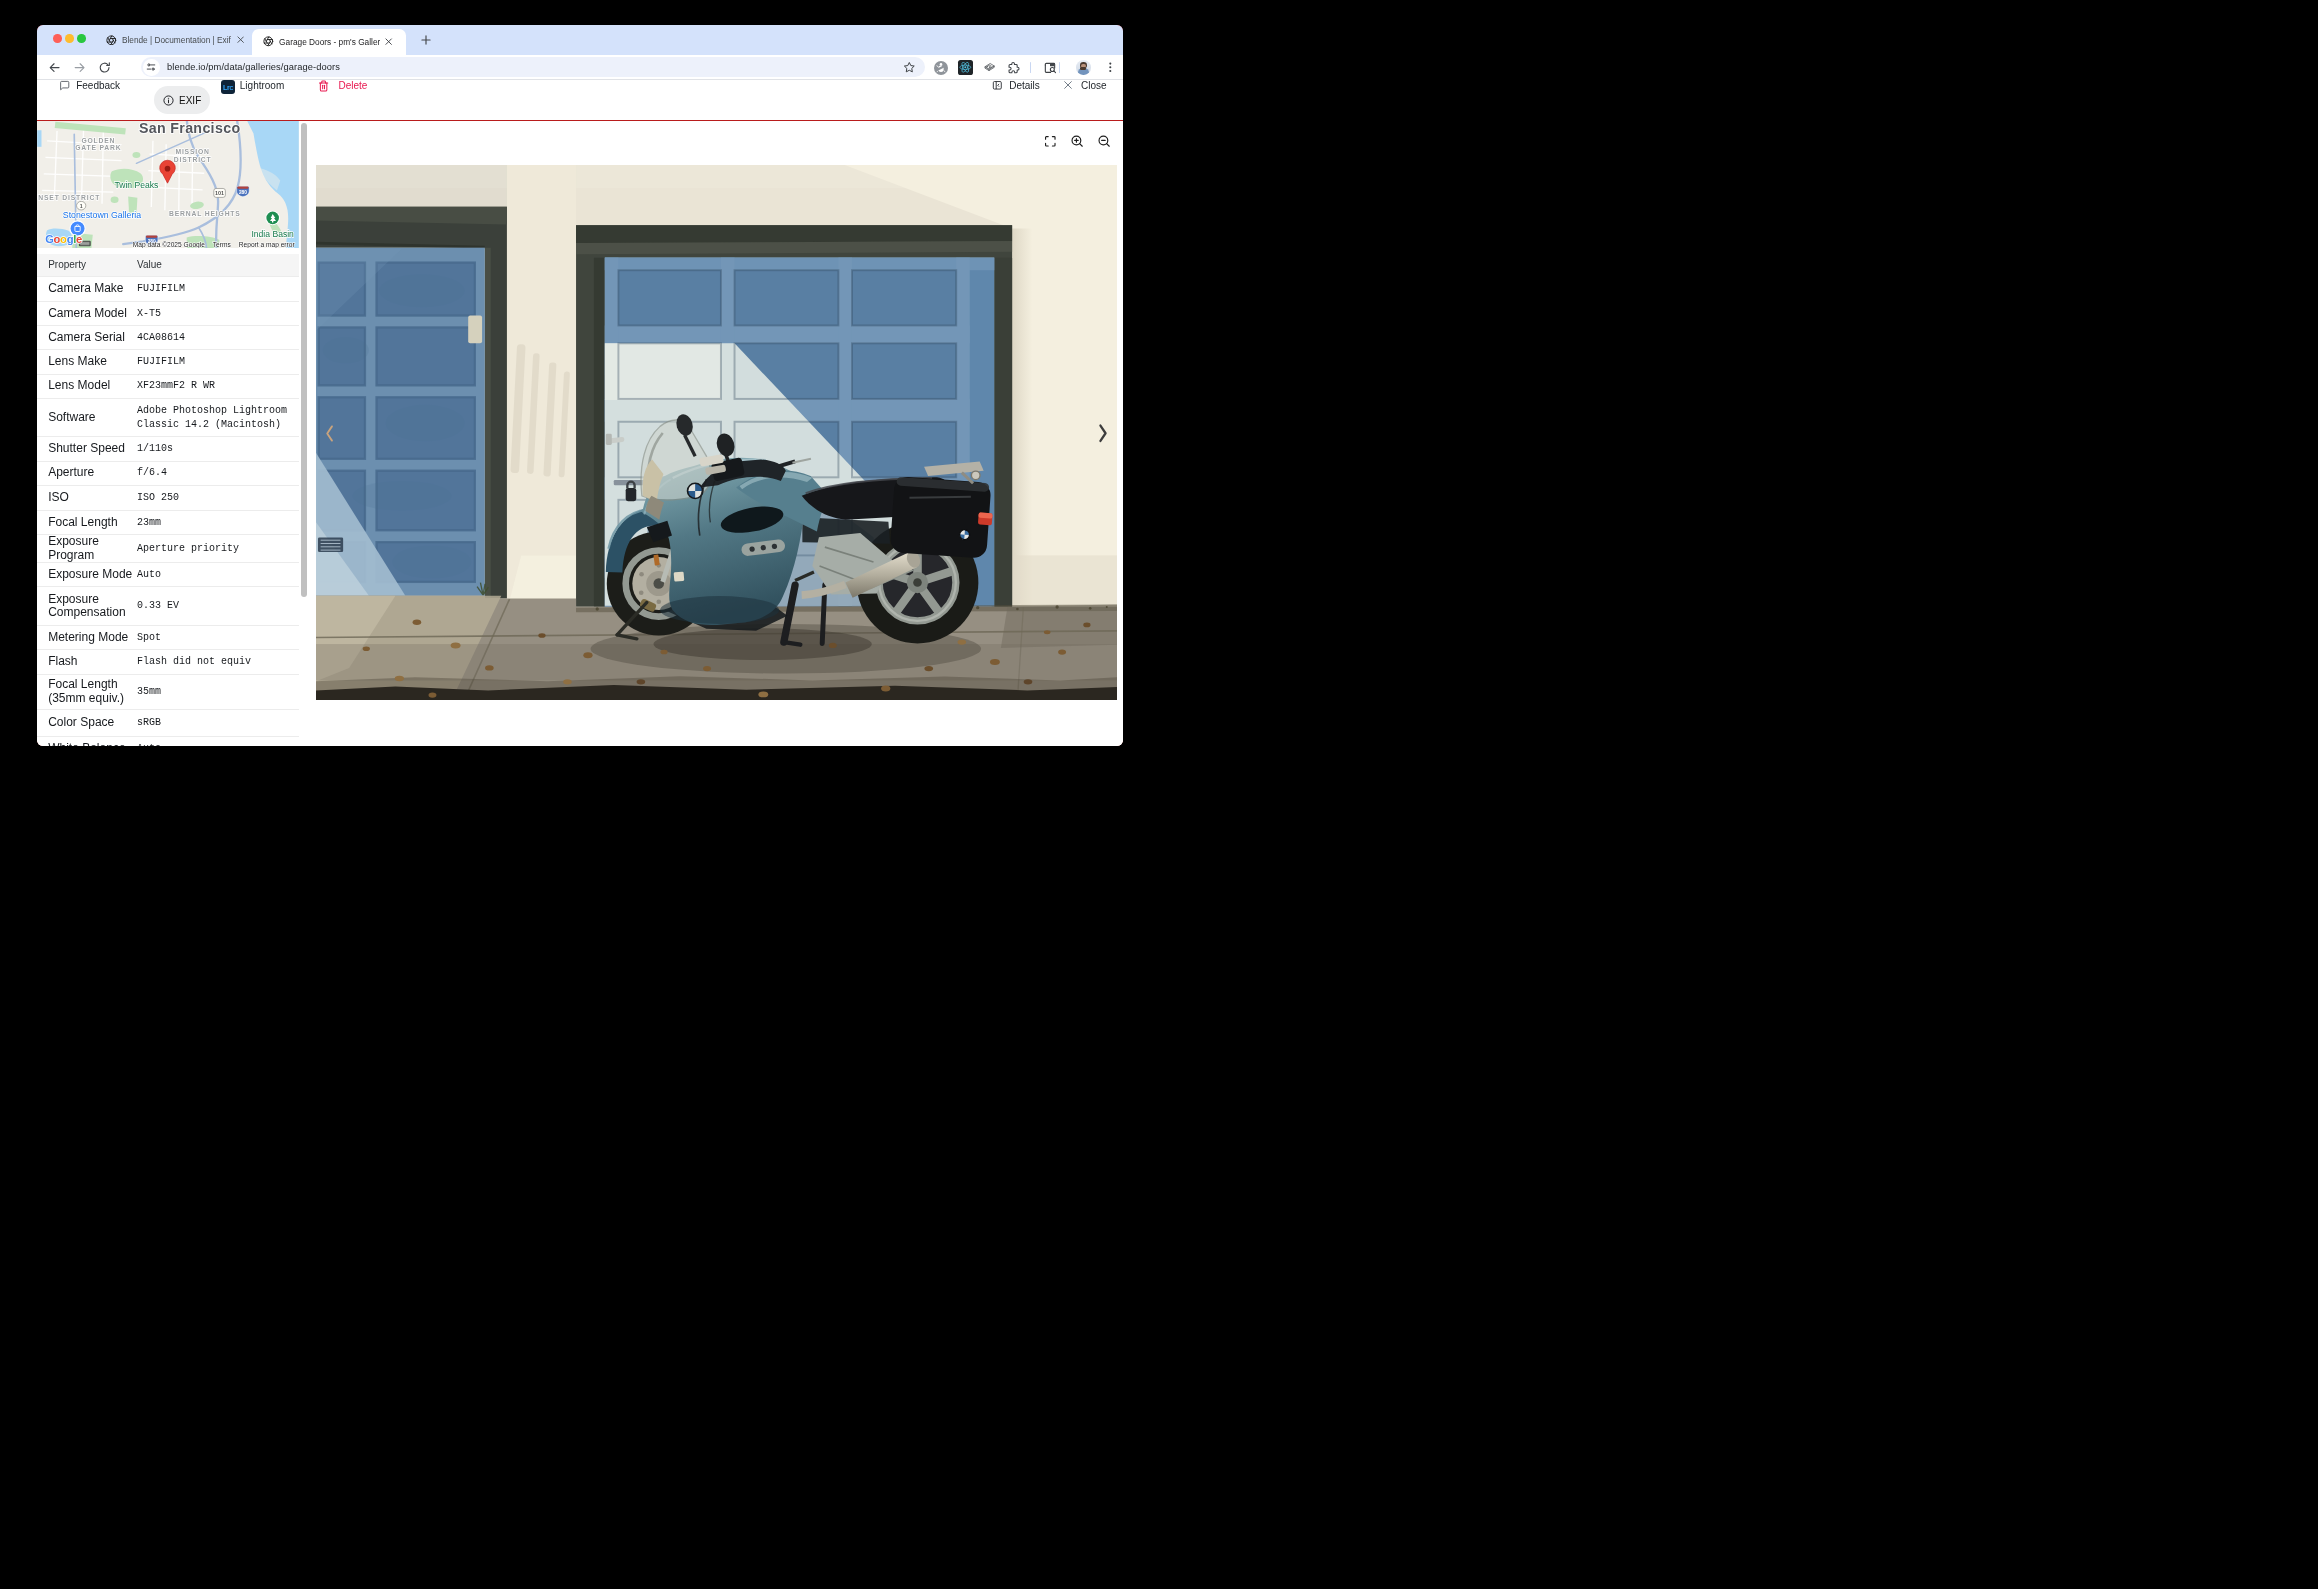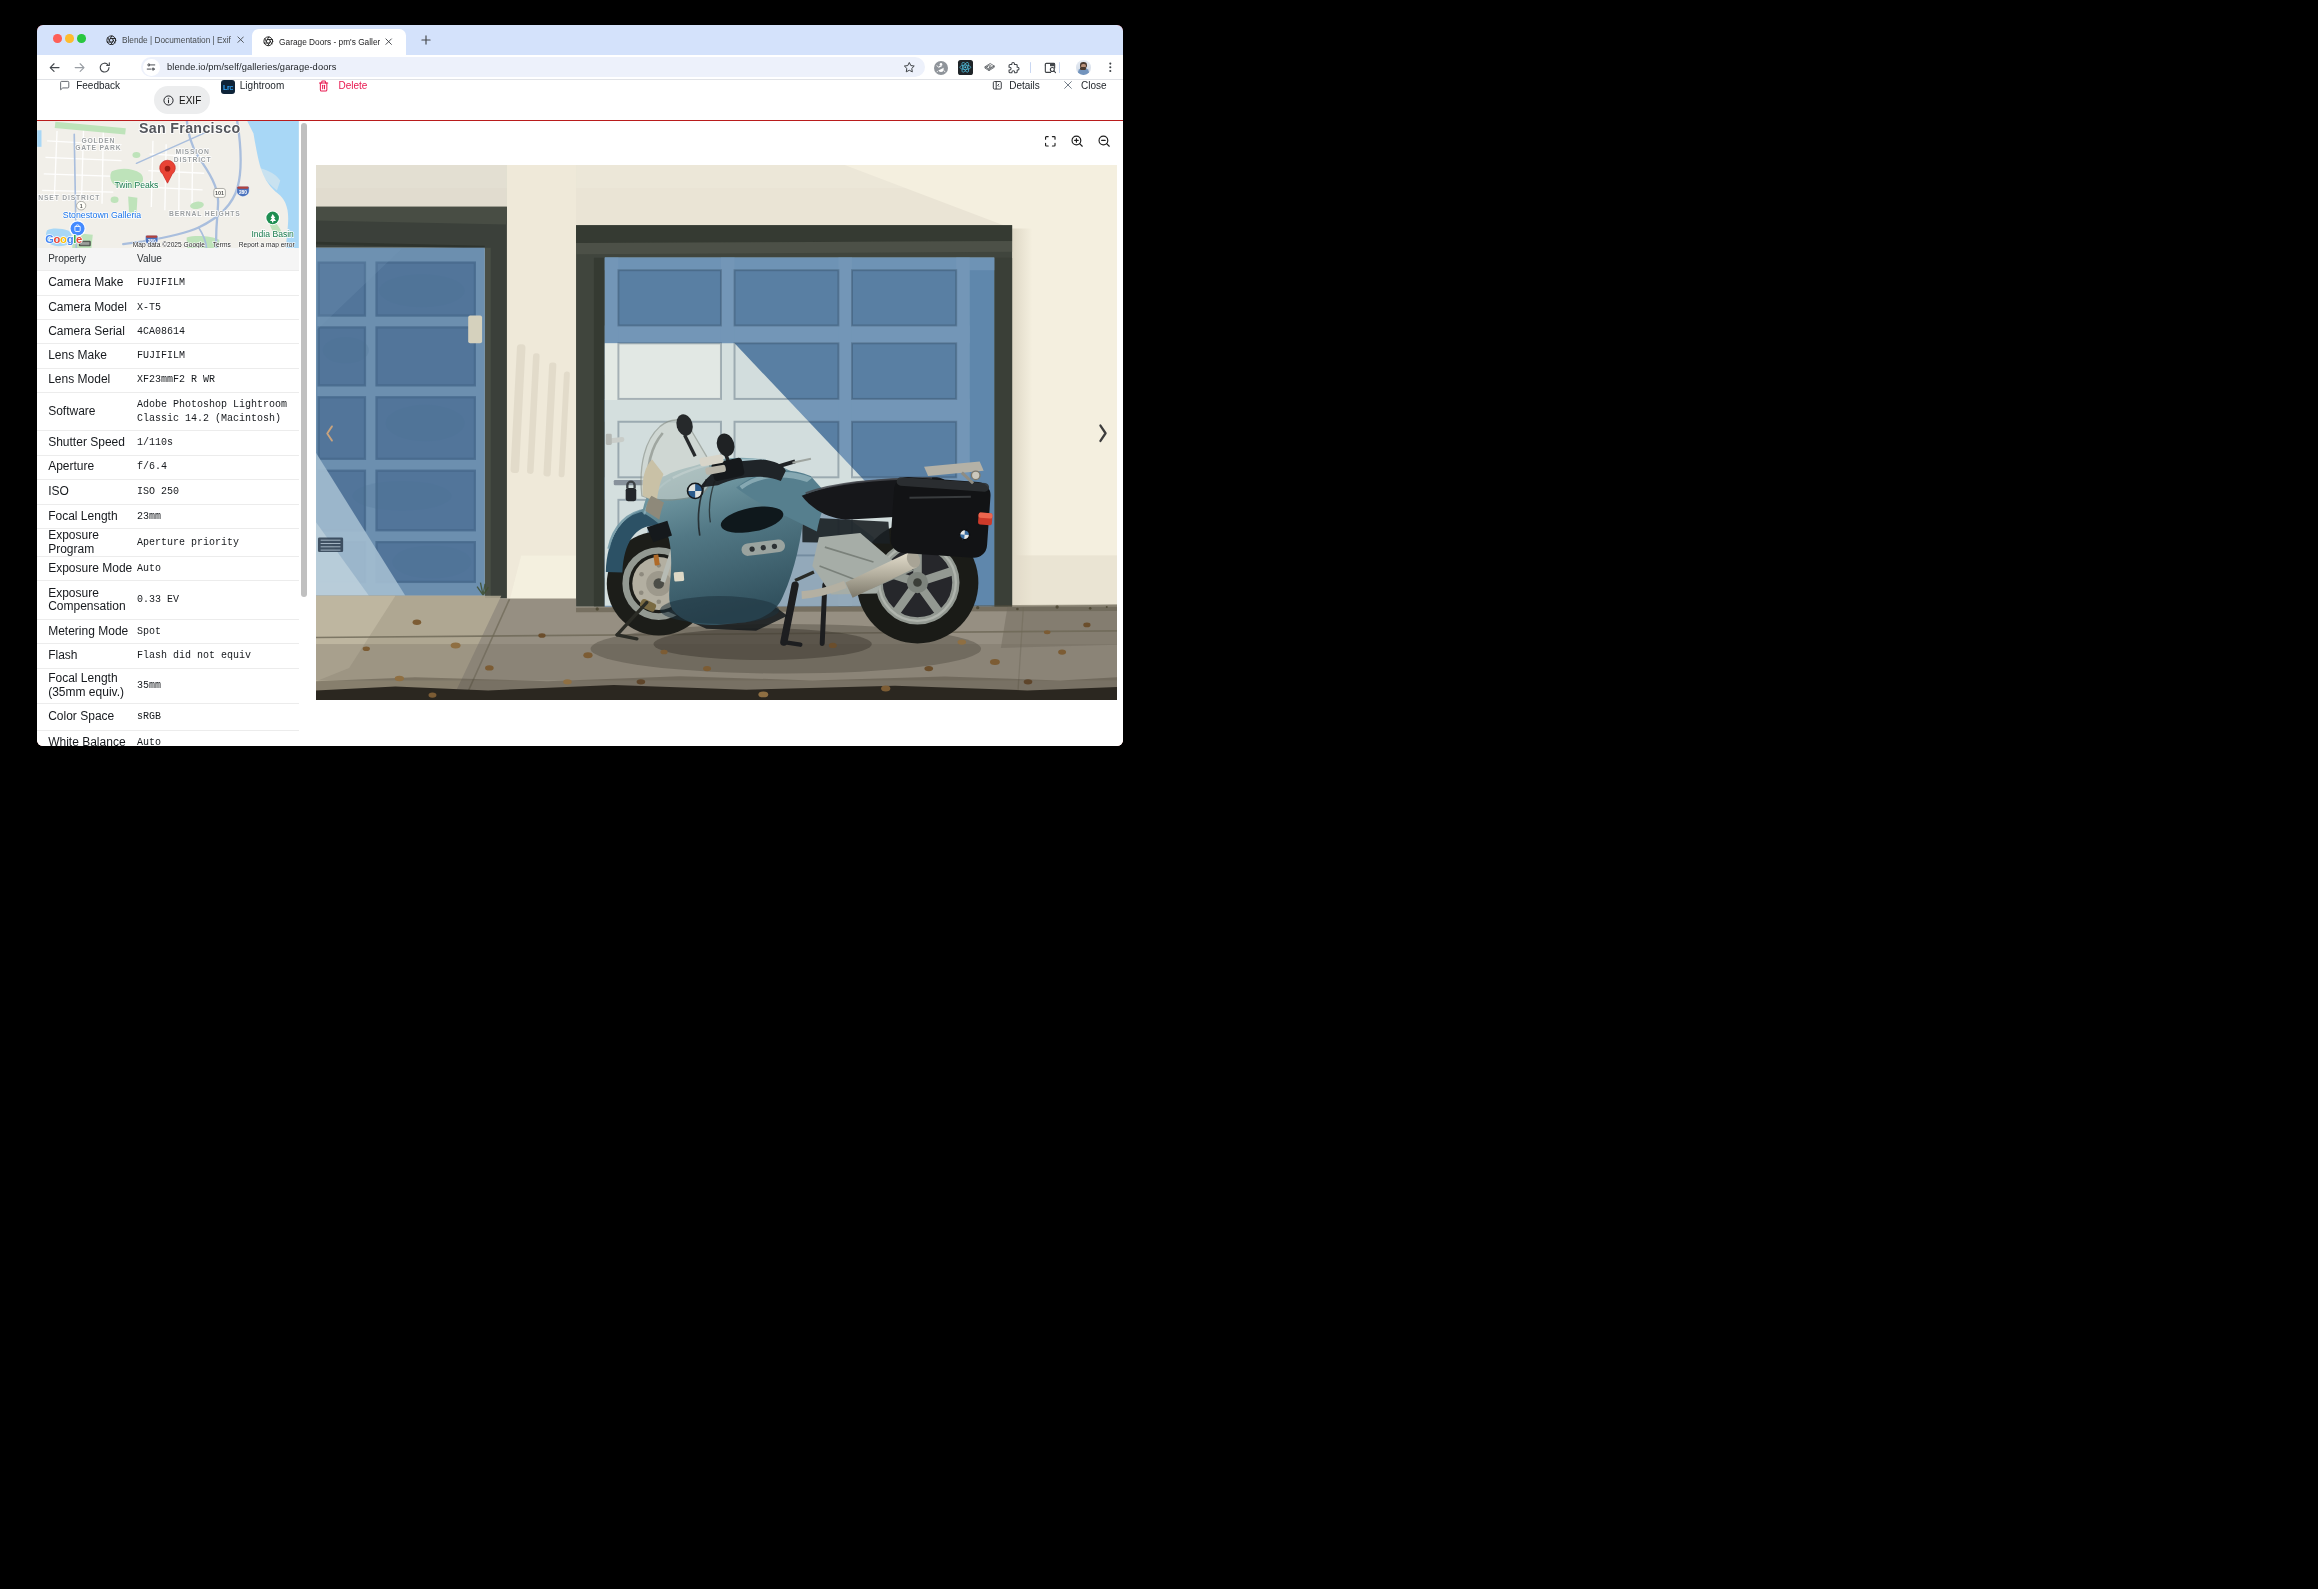--- a/index.html
+++ b/index.html
@@ -17,21 +17,21 @@
 #pill{position:absolute;left:104px;top:2.3px;width:784px;height:20px;border-radius:10.3px;background:#edf1fb}
 
 #pbar{position:absolute;left:0;top:55px;width:100%;height:40px;background:#fff}
 .pbi{position:absolute;display:flex;gap:6px;height:40px;top:0;font-size:10px;font-weight:500;color:#1c2126}
 #exifpill{position:absolute;left:117px;top:6.3px;height:28px;width:56px;border-radius:14px;background:#ecedee;display:flex;align-items:center;justify-content:center;gap:5.3px;font-size:10px;font-weight:500;color:#111}
 
 #content{position:absolute;left:0;top:96px;width:100%;height:625px;background:#fff}
 #panel{position:absolute;left:0;top:0;width:262px;height:625px;background:#fff}
 #thumb{position:absolute;left:264px;top:2px;width:6px;height:474px;background:#c0c0c0;border-radius:3px}
 #main{position:absolute;left:278px;top:0;width:808px;height:625px;background:#fff}
-table.exif{border-collapse:collapse;width:262px;table-layout:fixed;margin-top:0}
+table.exif{border-collapse:collapse;width:262px;table-layout:fixed;margin-top:6px}
 table.exif td{font-size:12px;color:#16191d;vertical-align:middle;padding:0}
 table.exif td.l{padding-left:11.2px;width:100px;line-height:13.6px}
 table.exif td.v{font-family:"Liberation Mono",monospace;font-size:10px;line-height:13.6px}
 table.exif tr{border-top:0.7px solid #ececec}
 table.exif tr.hd{border-top:none;background:#f5f5f5}
 table.exif tr.hd td{font-family:"Liberation Sans",sans-serif;color:#2f3337;font-size:10px}
 </style></head><body>
 <div id="sc">
     <div id="win">
 <div id="tabs">
@@ -92,21 +92,21 @@
           <polyline points="20.6,3.4 20.6,8.2 15.8,8.2"></polyline>
         </svg>
   <div id="pill"></div>
   <div class="abs" style="left:106px;top:4px;width:16.5px;height:16.5px;border-radius:50%;background:#fff"></div>
   <svg class="abs" style="left:109px;top:7.3px" width="10" height="10" viewBox="0 0 24 24" fill="none" stroke="#2f3338" stroke-width="2.1" stroke-linecap="round">
           <circle cx="7" cy="7" r="2.6"></circle>
           <line x1="13" y1="7" x2="21" y2="7"></line>
           <circle cx="17" cy="17" r="2.6"></circle>
           <line x1="3" y1="17" x2="11" y2="17"></line>
         </svg>
-  <div class="abs" style="left:130px;top:6.6px;font-size:9.3px;color:#1d2023;letter-spacing:0.1px">blende.io/pm/self/galleries/garage-doors</div>
+  <div class="abs" style="left:130px;top:6.6px;font-size:9.3px;color:#1d2023;letter-spacing:0.1px">blende.io/pm/data/galleries/garage-doors</div>
   <svg class="abs" style="left:866px;top:6px" width="12.6" height="12.6" viewBox="0 0 24 24" fill="none" stroke="#3c4043" stroke-width="1.9" stroke-linejoin="round">
           <path d="M12 2.8 L14.9 8.7 21.4 9.6 16.7 14.2 17.8 20.7 12 17.6 6.2 20.7 7.3 14.2 2.6 9.6 9.1 8.7 Z"></path>
         </svg>
   <div class="abs" style="left:897px;top:5.6px;width:14px;height:14px;border-radius:50%;background:#8f949a"></div>
   <svg class="abs" style="left:897px;top:5.6px" width="14" height="14" viewBox="0 0 24 24">
           <ellipse cx="12" cy="13.2" rx="4.6" ry="5.6" fill="#fff"></ellipse>
           <circle cx="12" cy="5.8" r="2.3" fill="#fff"></circle>
           <g stroke="#fff" stroke-width="1.5">
             <line x1="7.6" y1="10" x2="4.4" y2="8"></line>
             <line x1="16.4" y1="10" x2="19.6" y2="8"></line>

